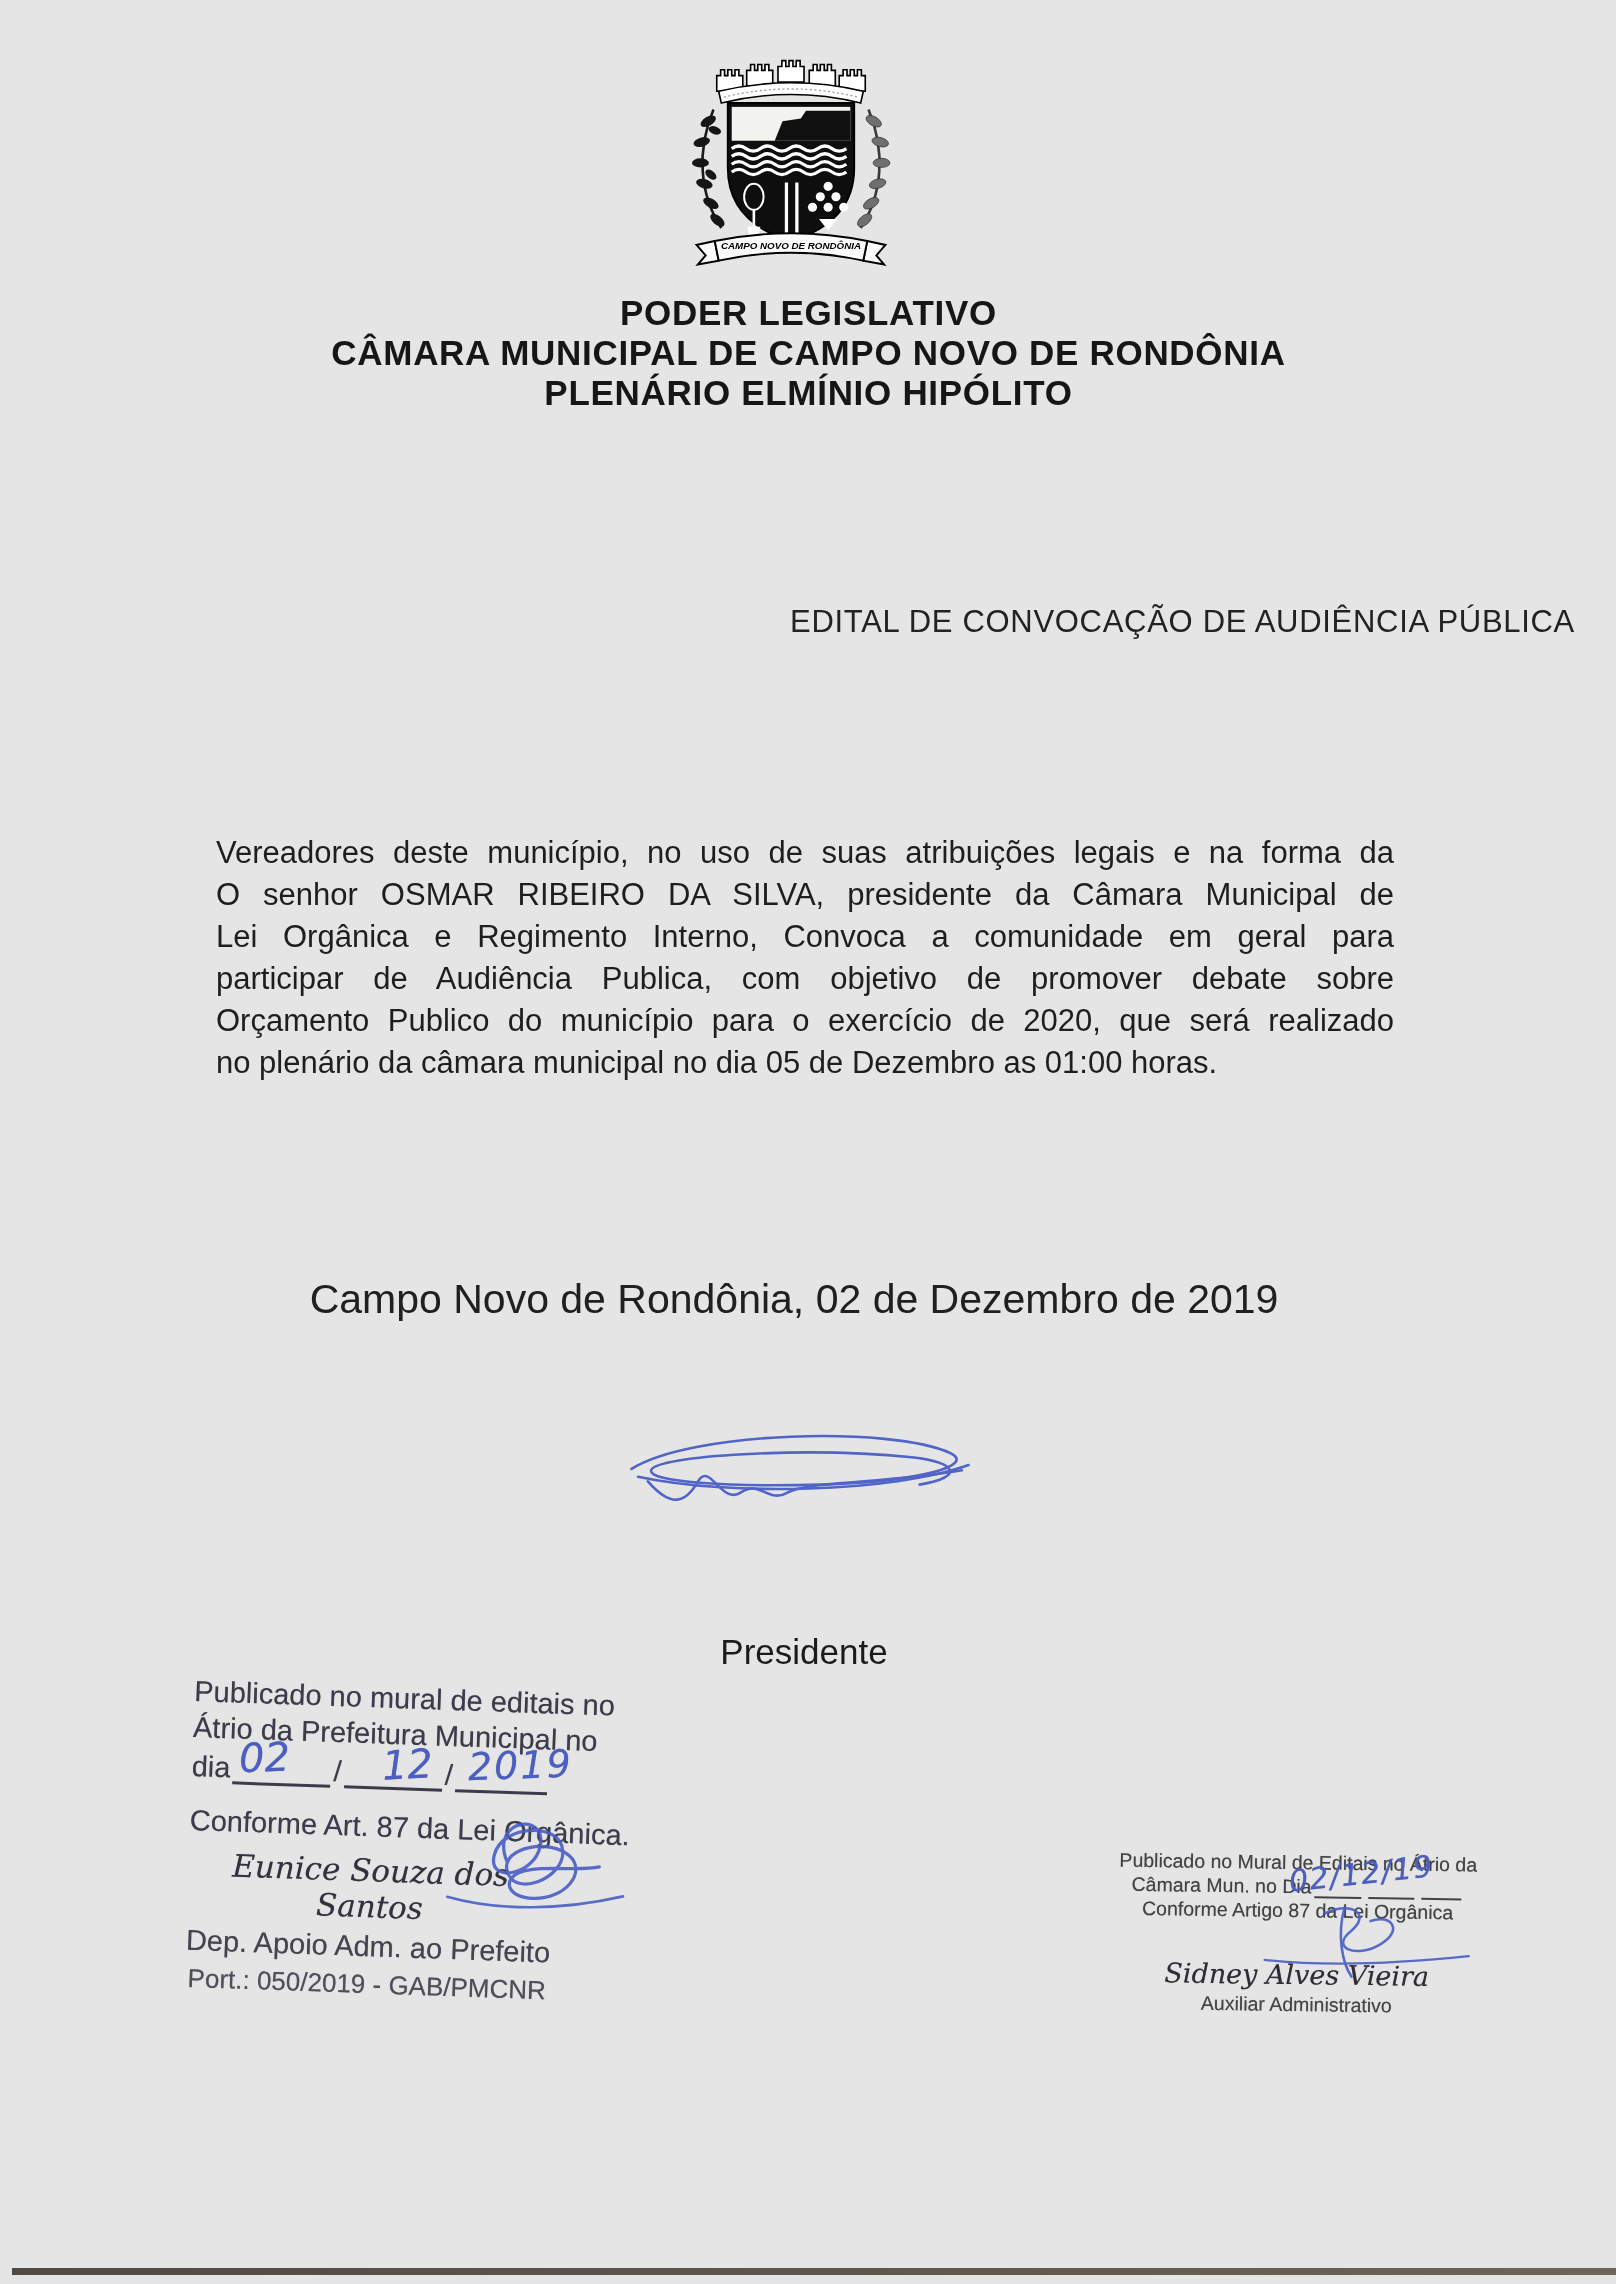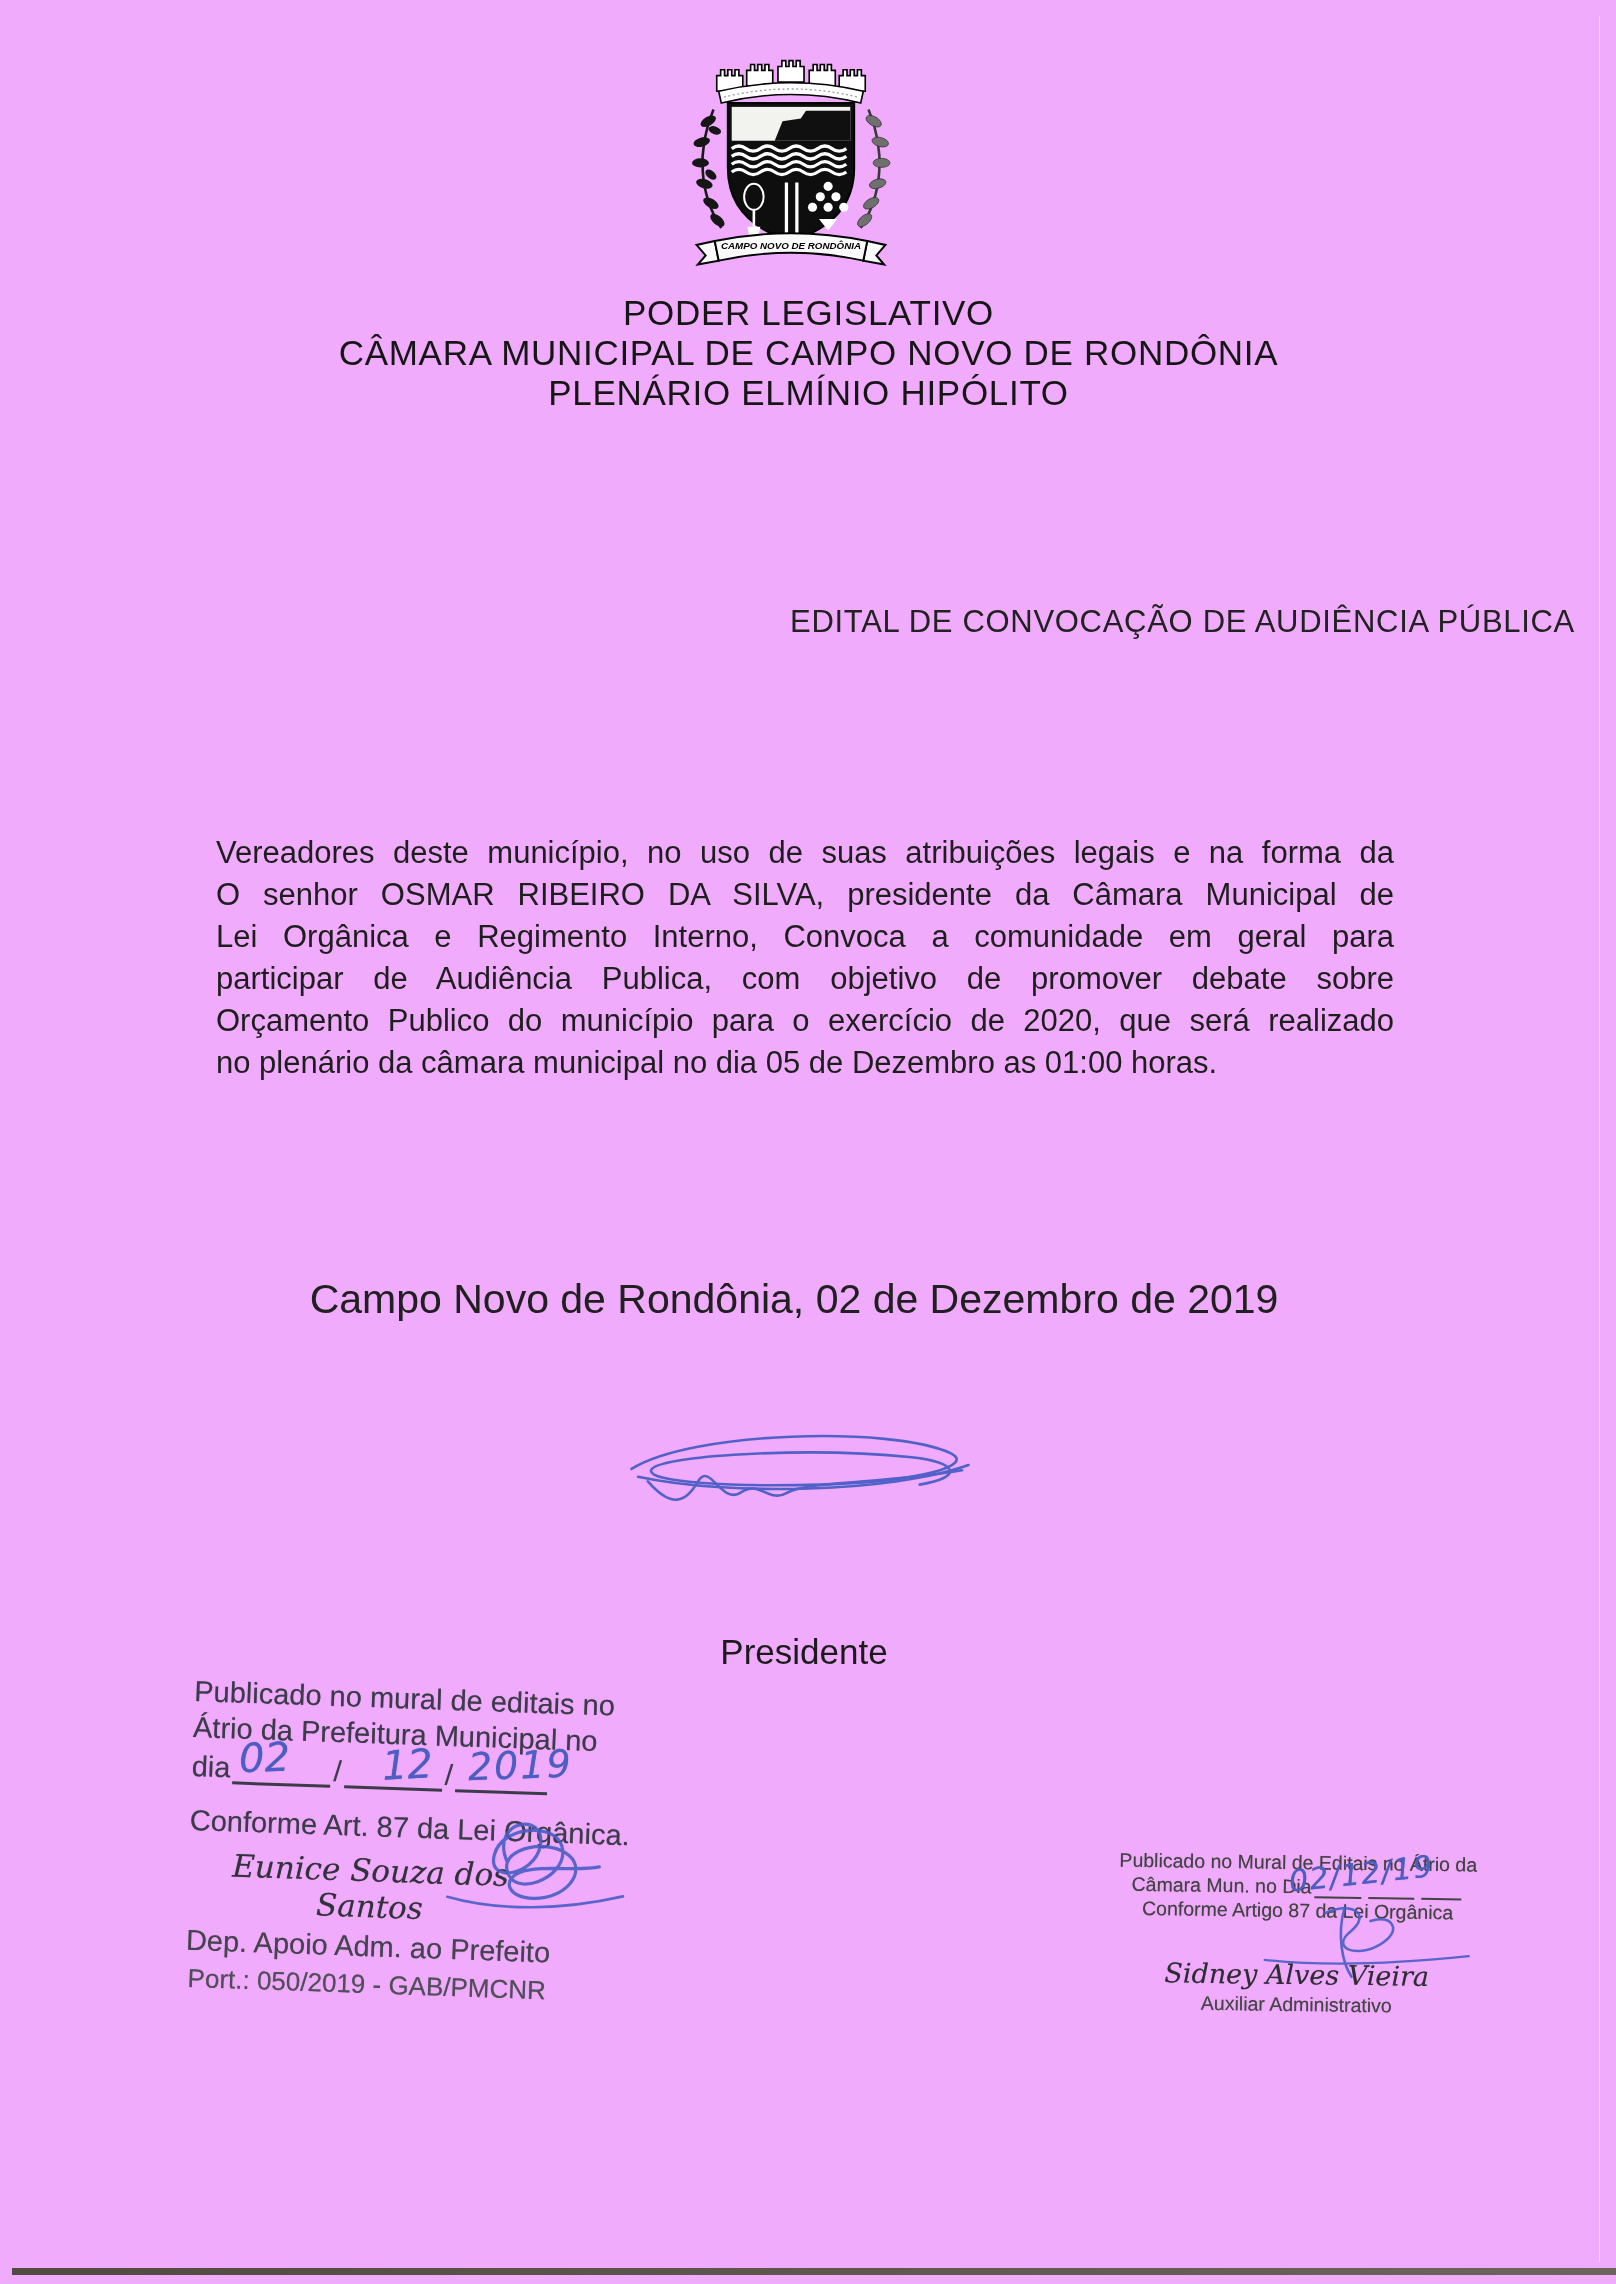--- a/index.html
+++ b/index.html
@@ -1,26 +1,26 @@
 <!DOCTYPE html>
 <html style="font-size:10.4px"><head>
 <meta charset="utf-8">
 <style>
   html,body{margin:0;padding:0;background:#ffffff;}
   .page{
     position:relative; width:1617px; height:2284px;
-    background:#f0abfc; overflow:hidden;
+    background:#e5e5e5; overflow:hidden;
     font-family:"Liberation Sans", sans-serif; color:#1c1c1c;
   }
   
   .crest{position:absolute; left:677px; top:26px;}
   
   .letterhead{
     position:absolute; left:0; top:293px; width:1617px;
-    text-align:center; font-weight:normal; font-size:35px; line-height:40px;
+    text-align:center; font-weight:bold; font-size:35px; line-height:40px;
     letter-spacing:0.7px; color:#161616;
   }
   
   .doc-title{
     position:absolute; left:0; top:604px; width:1575px;
     text-align:right; font-size:31px; letter-spacing:0.7px; color:#222;
   }
   
   .body-par{
     position:absolute; left:216px; top:832px; width:1178px;

